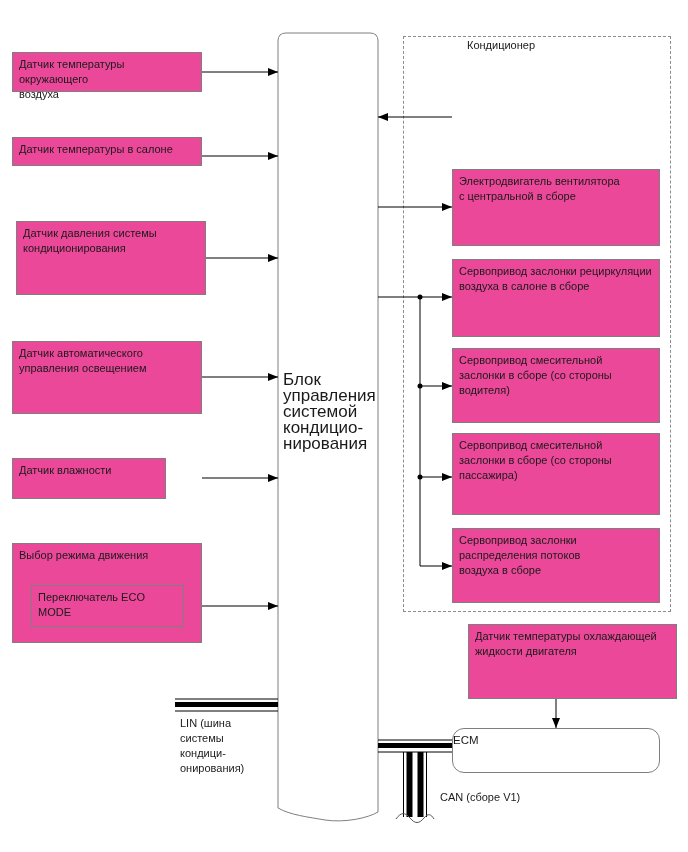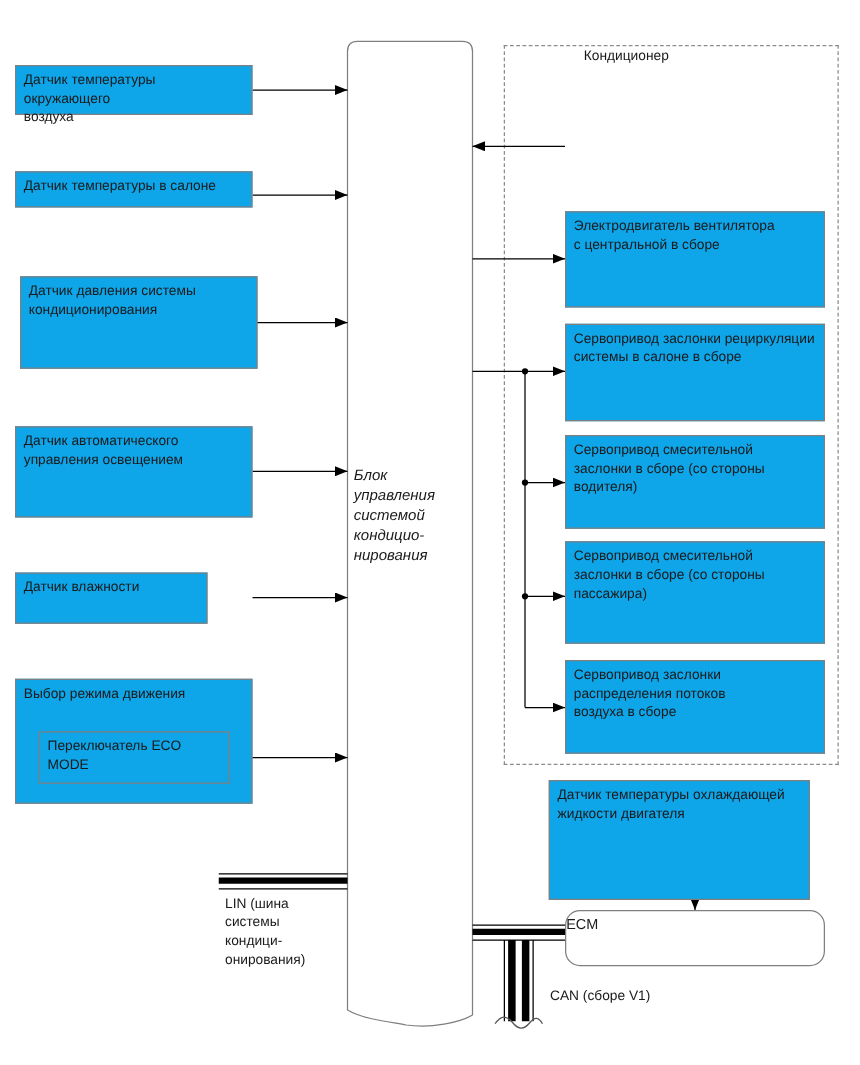--- a/index.html
+++ b/index.html
@@ -1,30 +1,30 @@
 <!DOCTYPE html>
 <html><head>
 <meta charset="utf-8">
 <style>
   html,body{margin:0;padding:0;background:#ffffff;}
   .canvas{
     position:relative;width:688px;height:852px;background:#ffffff;
     font-family:"Liberation Sans",sans-serif;color:#1a1a1a;overflow:hidden;
   }
   .box{
-    position:absolute;border:1px solid #7f7f7f;background:#0ea5e9;
+    position:absolute;border:1px solid #7f7f7f;background:#ec4899;
     box-sizing:border-box;font-size:11px;line-height:15px;
   }
   .lbl{display:block;padding:4px 6px;white-space:pre-line;}
   .dashed{
     position:absolute;border:1px dashed #8c8c8c;background:transparent;
     box-sizing:border-box;
   }
   .plain{position:absolute;font-size:11px;line-height:15px;white-space:pre-line;}
-  .center-text{position:absolute;font-size:12px;line-height:16px;white-space:pre-line;font-style:italic;}
+  .center-text{position:absolute;font-size:17px;line-height:16px;white-space:pre-line;}
   svg.overlay{position:absolute;left:0;top:0;pointer-events:none;}
   .ecm{
     position:absolute;border:1px solid #7f7f7f;border-radius:12px;background:#ffffff;
     box-sizing:border-box;font-size:11.5px;text-align:left;padding-top:5px;
   }
 </style>
 </head>
 <body>
 
 <div class="canvas">
@@ -113,39 +113,39 @@
 MODE</span>
   </div>
 
 
   <div class="box" style="left:452px;top:169px;width:208px;height:77px">
     <span class="lbl">Электродвигатель вентилятора
 с центральной в сборе</span>
   </div>
   <div class="box" style="left:452px;top:259px;width:208px;height:78px">
     <span class="lbl">Сервопривод заслонки рециркуляции
-системы в салоне в сборе</span>
+воздуха в салоне в сборе</span>
   </div>
   <div class="box" style="left:452px;top:348px;width:208px;height:75px">
     <span class="lbl">Сервопривод смесительной
 заслонки в сборе (со стороны
 водителя)</span>
   </div>
   <div class="box" style="left:452px;top:433px;width:208px;height:82px">
     <span class="lbl">Сервопривод смесительной
 заслонки в сборе (со стороны
 пассажира)</span>
   </div>
   <div class="box" style="left:452px;top:528px;width:208px;height:75px">
     <span class="lbl">Сервопривод заслонки
 распределения потоков
 воздуха в сборе</span>
   </div>
 
-  <div class="box" style="left:439px;top:624px;width:209px;height:96px">
+  <div class="box" style="left:468px;top:624px;width:209px;height:75px">
     <span class="lbl">Датчик температуры охлаждающей
 жидкости двигателя</span>
   </div>
 
   <div class="ecm" style="left:452px;top:728px;width:208px;height:45px">
     <span>ECM</span>
   </div>
 
   <div class="plain" style="left:180px;top:716px">LIN (шина
 системы

